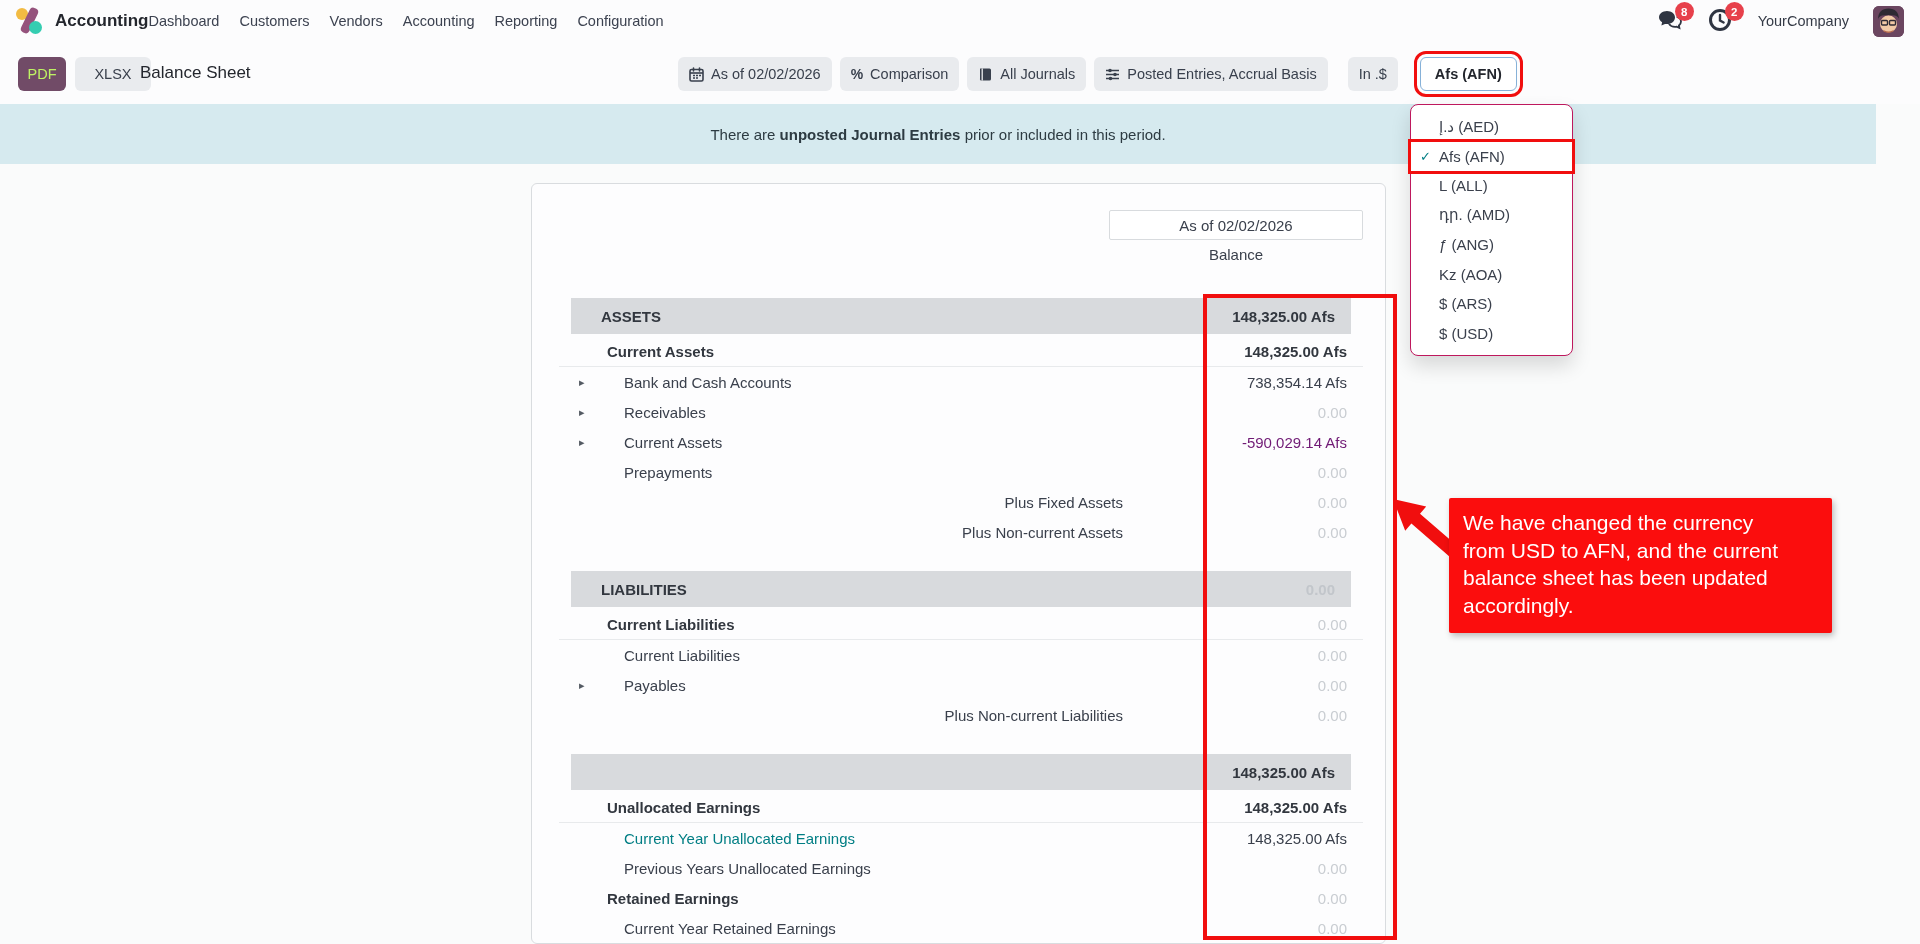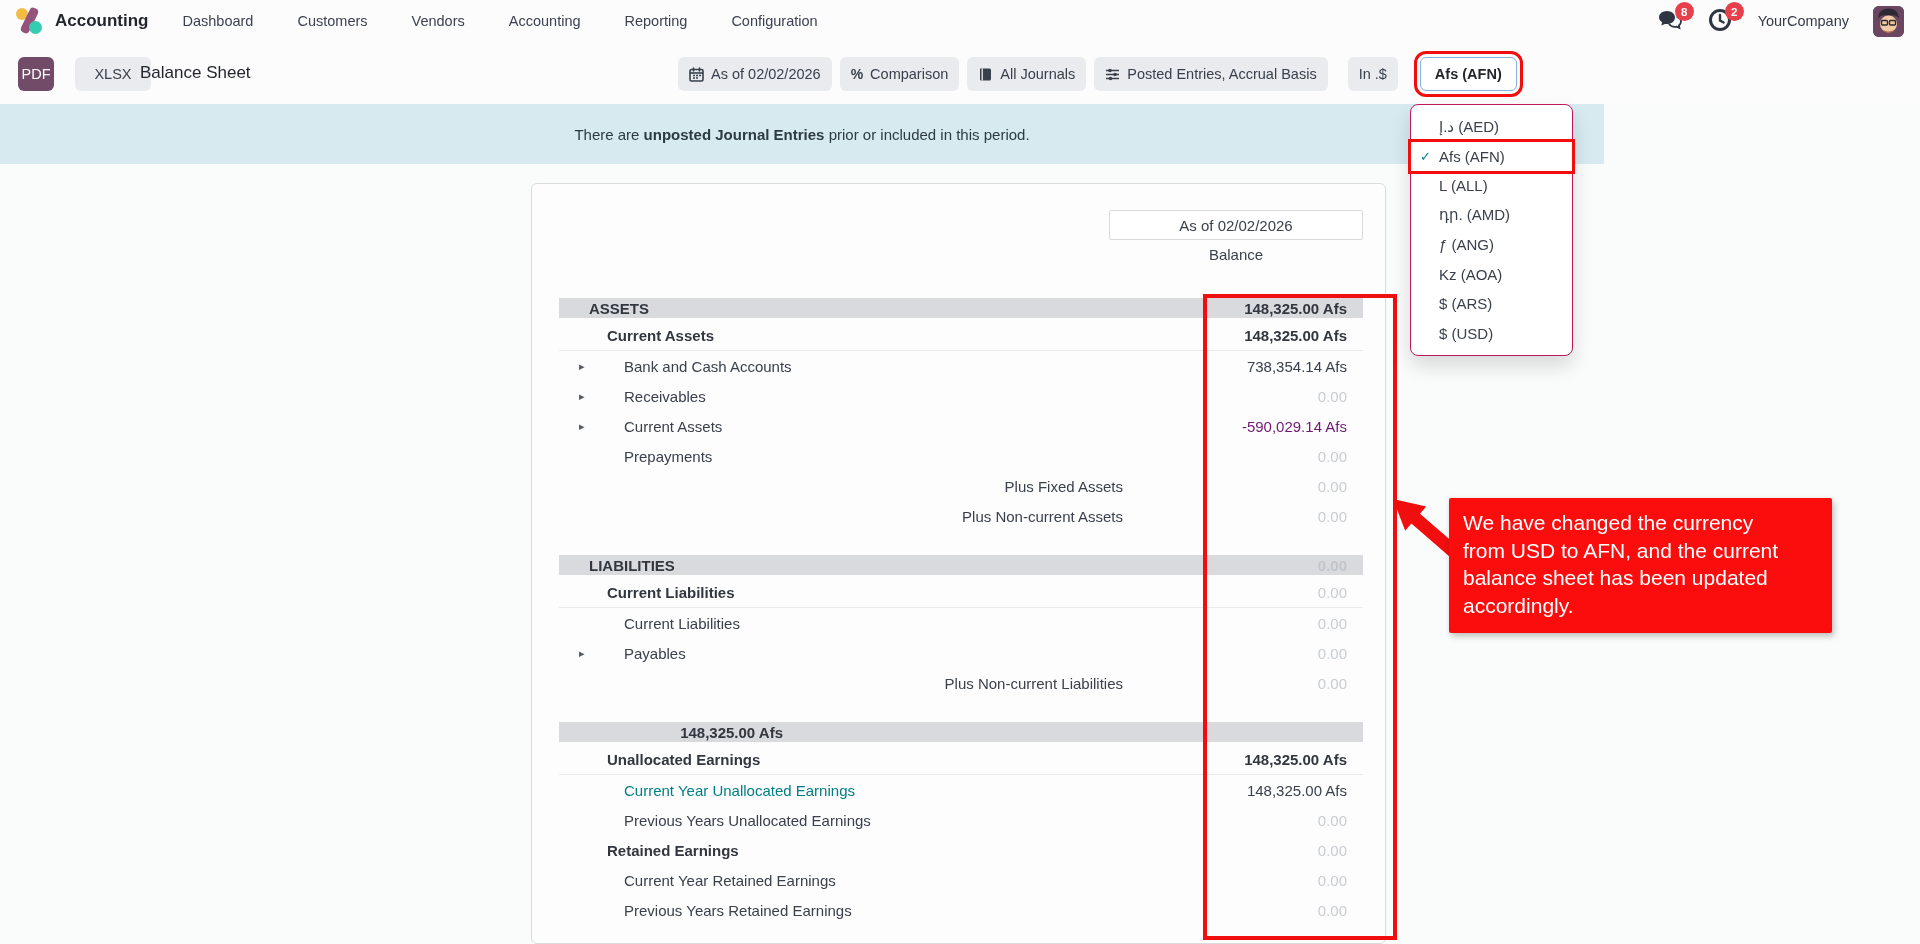--- a/index.html
+++ b/index.html
@@ -7,54 +7,54 @@
   body { font-family:"Liberation Sans","DejaVu Sans",sans-serif; background:#fafbfb; }
   .screen { position:relative; width:1920px; height:944px; overflow:hidden; background:#fafbfb; }
 
   
   .navbar { position:absolute; top:0; left:0; width:1920px; height:42px; background:#fcfcfd; display:flex; align-items:center; padding:15px 16px; z-index:6; }
   .logo { position:relative; width:27px; height:28px; flex:0 0 27px; }
   .logo .dot-top { position:absolute; left:0; top:1px; width:12px; height:12px; border-radius:50%; background:#f2bb43; }
   .logo .dot-bot { position:absolute; right:1px; bottom:1px; width:13px; height:13px; border-radius:50%; background:#35cdb1; }
   .logo .bar { position:absolute; left:9px; top:0; width:9px; height:27px; border-radius:4px; background:#95527c; transform:rotate(26deg); }
   .brand { margin-left:12px; font-size:17px; font-weight:700; color:#23262d; }
-  .menu { display:flex; gap:44px; margin-left:34px; }
+  .menu { display:flex; gap:20px; }
   .menu-item { font-size:14.5px; color:#3c4250; cursor:pointer; }
   .nav-right { margin-left:auto; display:flex; align-items:center; gap:24px; }
   .tray-icon { position:relative; width:26px; height:26px; cursor:pointer; }
   .badge { position:absolute; top:-6px; right:-10px; min-width:19px; height:19px; border-radius:10px; background:#e7404b; color:#fff; font-size:11.5px; font-weight:700; display:flex; align-items:center; justify-content:center; padding:0 4px; }
   .company { font-size:14.5px; color:#343a46; }
   .avatar { width:31px; height:31px; border-radius:6px; overflow:hidden; background:#6b4660; cursor:pointer; }
 
   
   .control-panel { position:absolute; top:42px; left:0; width:1920px; height:62px; background:#fcfcfd; z-index:6; }
   .btn { display:inline-flex; align-items:center; justify-content:center; height:34px; border:none; border-radius:6px; font-size:14.5px; cursor:pointer; font-family:inherit; }
-  .btn-pdf { position:absolute; left:18px; top:15px; width:36px; background:#714B67; color:#ffffff; font-weight:500; }
+  .btn-pdf { position:absolute; left:18px; top:15px; width:48px; background:#714B67; color:#bef264; font-weight:500; }
   .btn-xlsx { position:absolute; left:75px; top:15px; width:76px; background:#e9ebee; color:#3a404c; font-weight:500; }
   .cp-title { position:absolute; left:140px; top:21px; font-size:17px; color:#23262d; }
   .filters { position:absolute; left:678px; top:15px; display:flex; gap:8px; align-items:center; }
   .filter-btn { background:#e9ebee; color:#39404d; font-weight:500; padding:0 11px; gap:7px; }
   .filter-btn svg { display:block; }
   .pct { font-weight:700; font-size:14px; }
   .gap-left { margin-left:12px; }
   .currency-btn { margin-left:14px; background:#fff; border:1px solid #86b1d8; color:#23262d; font-weight:700; padding:0 14px; outline:3px solid #f10e0e; outline-offset:3px; }
 
   
-  .banner { position:absolute; top:104px; left:0; width:1604px; height:60px; background:#d6eaef; display:flex; align-items:center; justify-content:center; font-size:15px; color:#2d3b42; z-index:1; }
+  .banner { position:absolute; top:104px; left:0; width:1876px; height:60px; background:#d6eaef; display:flex; align-items:center; justify-content:center; font-size:15px; color:#2d3b42; z-index:1; }
   .banner b { font-weight:700; }
 
   
   .card { position:absolute; left:531px; top:183px; width:855px; height:761px; background:#fdfdfe; border:1px solid #d9dcdf; border-radius:6px; z-index:2; }
   .date-box { position:absolute; left:577px; top:26px; width:254px; height:30px; border:1px solid #d8dbde; border-radius:2px; display:flex; align-items:center; justify-content:center; font-size:15px; font-weight:500; color:#3a404c; background:#fff; }
   .balance-label { position:absolute; left:577px; top:62px; width:254px; text-align:center; font-size:15px; font-weight:500; color:#3a404c; }
   .rtable { position:absolute; left:27px; top:111px; width:804px; }
   .r { display:flex; align-items:center; height:30px; position:relative; font-size:15px; color:#3a404c; }
   .r .lbl { flex:1; }
   .r .val { width:240px; text-align:right; padding-right:16px; white-space:nowrap; }
-  .r.section { height:20px; margin:3px 0; background:#d8dadd; font-weight:700; color:#32373f; }
+  .r.section { height:36px; margin:3px 12px; background:#d8dadd; font-weight:700; color:#32373f;justify-content:flex-end; }
   .r.section .lbl { padding-left:30px; }
   .r.sub .lbl { font-weight:700; padding-left:48px; color:#32373f; }
   .r.plus .lbl { padding-left:48px;text-align:right; }
   .r.line .lbl { padding-left:65px; }
   .r.bb { border-bottom:1px solid #e8eaec; }
   .caret { position:absolute; left:20px; top:50%; transform:translateY(-50%); font-size:11px; color:#545a63; cursor:pointer; }
   .v-bold { font-weight:700; color:#32373f; }
   .v-muted { color:#c9cdd2; }
   .v-muted-b { color:#c2c6cb; font-weight:700; }
   .v-neg { color:#701a75; }

